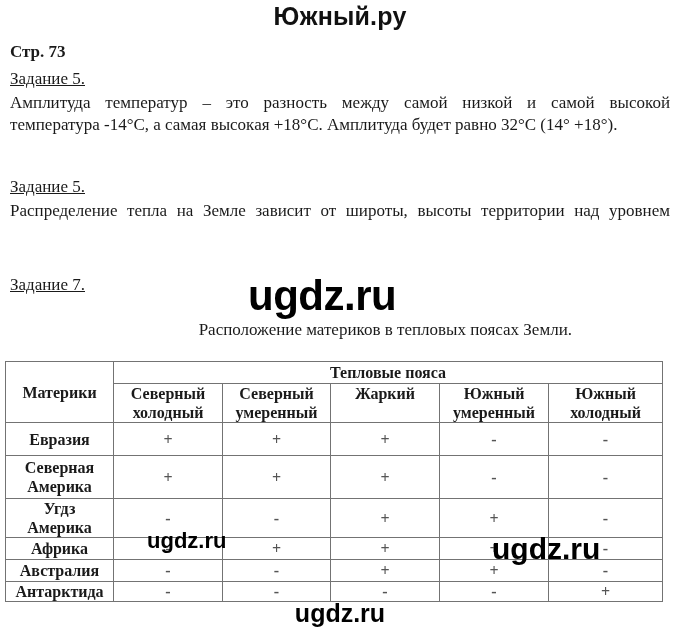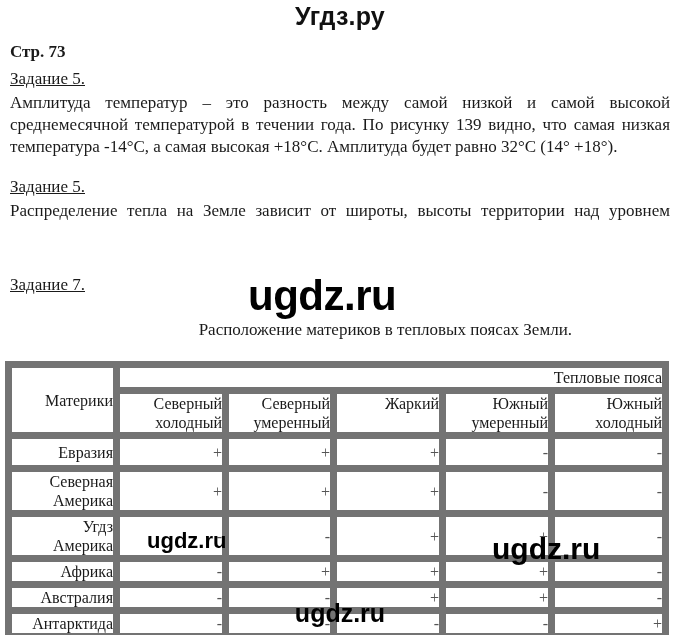--- a/index.html
+++ b/index.html
@@ -6,34 +6,33 @@
   body { width: 680px; height: 635px; position: relative; overflow: hidden; color: #1a1a1a; font-family: "Liberation Serif", serif; }
   .site-title { position: absolute; left: 0; top: 2px; width: 680px; text-align: center; font-family: "Liberation Sans", sans-serif; font-weight: bold; font-size: 25px; color: #111; letter-spacing: 0.2px; }
   .page-num { position: absolute; left: 10px; top: 42px; font-weight: bold; font-size: 17px; }
   .task-heading { position: absolute; left: 10px; font-size: 17px; text-decoration: underline; }
   .para { position: absolute; left: 10px; width: 660px; font-size: 17px; line-height: 22px; text-align: justify; }
   .para .line { display: block; text-align: justify; text-align-last: justify; }
   .para .line.last { text-align-last: left; }
   .watermark { position: absolute; font-family: "Liberation Sans", sans-serif; font-weight: bold; color: #000; }
   .table-caption { position: absolute; left: 0; top: 320px; width: 572px; text-align: right; font-size: 17px; }
   table.belts { position: absolute; left: 5px; top: 361px; border-collapse: collapse; font-size: 16px; }
-  table.belts td, table.belts th { border: 7px solid #737373; padding: 0; text-align: right; font-weight: normal; line-height: 19px; vertical-align: middle; }
+  table.belts td, table.belts th { border: 1px solid #737373; padding: 0; text-align: center; font-weight: bold; line-height: 19px; vertical-align: middle; }
   .mark { color: #555; }
 </style>
 </head>
 <body>
 
-<div class="site-title">Угдз.ру</div>
+<div class="site-title">Южный.ру</div>
 
 <div class="page-num">Стр. 73</div>
 
 <div class="task-heading" style="top:69px;">Задание 5.</div>
 <div class="para" style="top:92px;">
   <span class="line">Амплитуда температур – это разность между самой низкой и самой высокой</span>
-  <span class="line">среднемесячной температурой в течении года. По рисунку 139 видно, что самая низкая</span>
   <span class="line last">температура -14°С, а самая высокая +18°С. Амплитуда будет равно 32°С (14° +18°).</span>
 </div>
 
 <div class="task-heading" style="top:177px;">Задание 5.</div>
 <div class="para" style="top:200px;">
   <span class="line">Распределение тепла на Земле зависит от широты, высоты территории над уровнем</span>
 </div>
 
 <div class="task-heading" style="top:275px;">Задание 7.</div>
 

